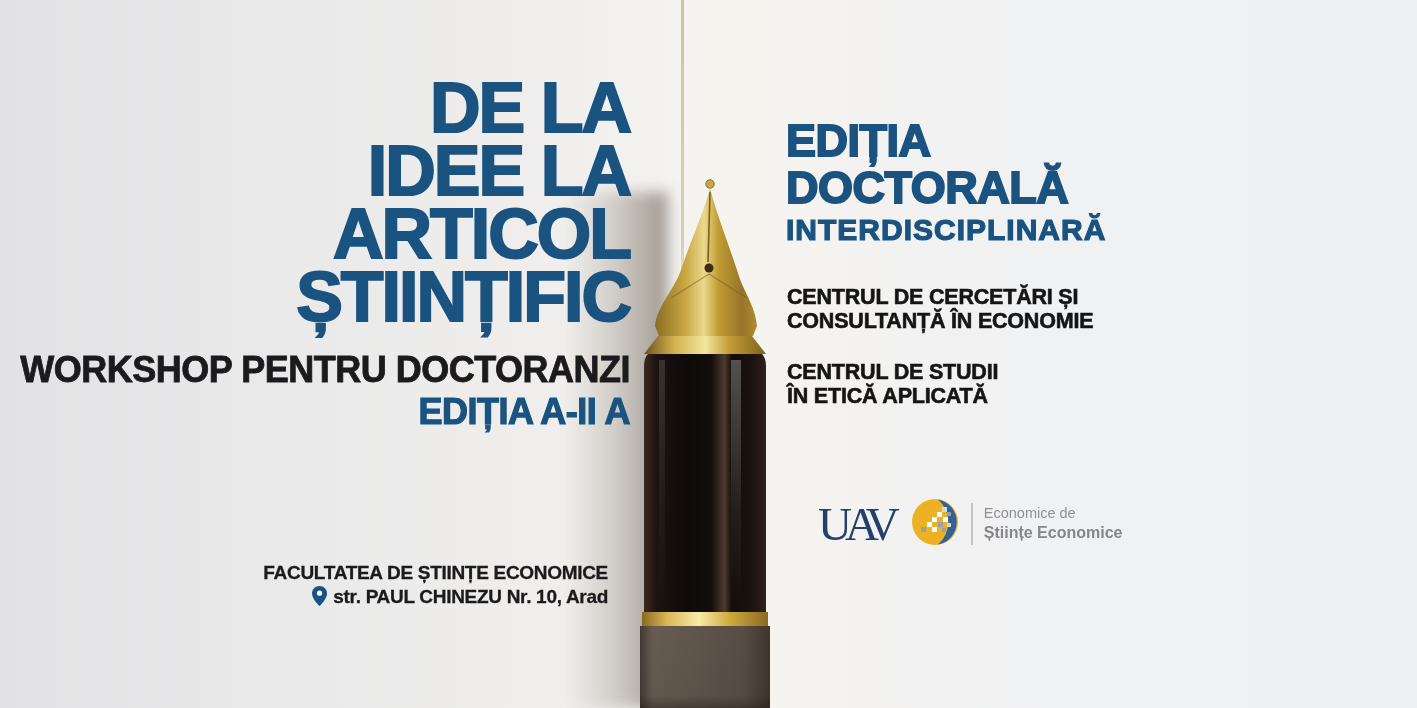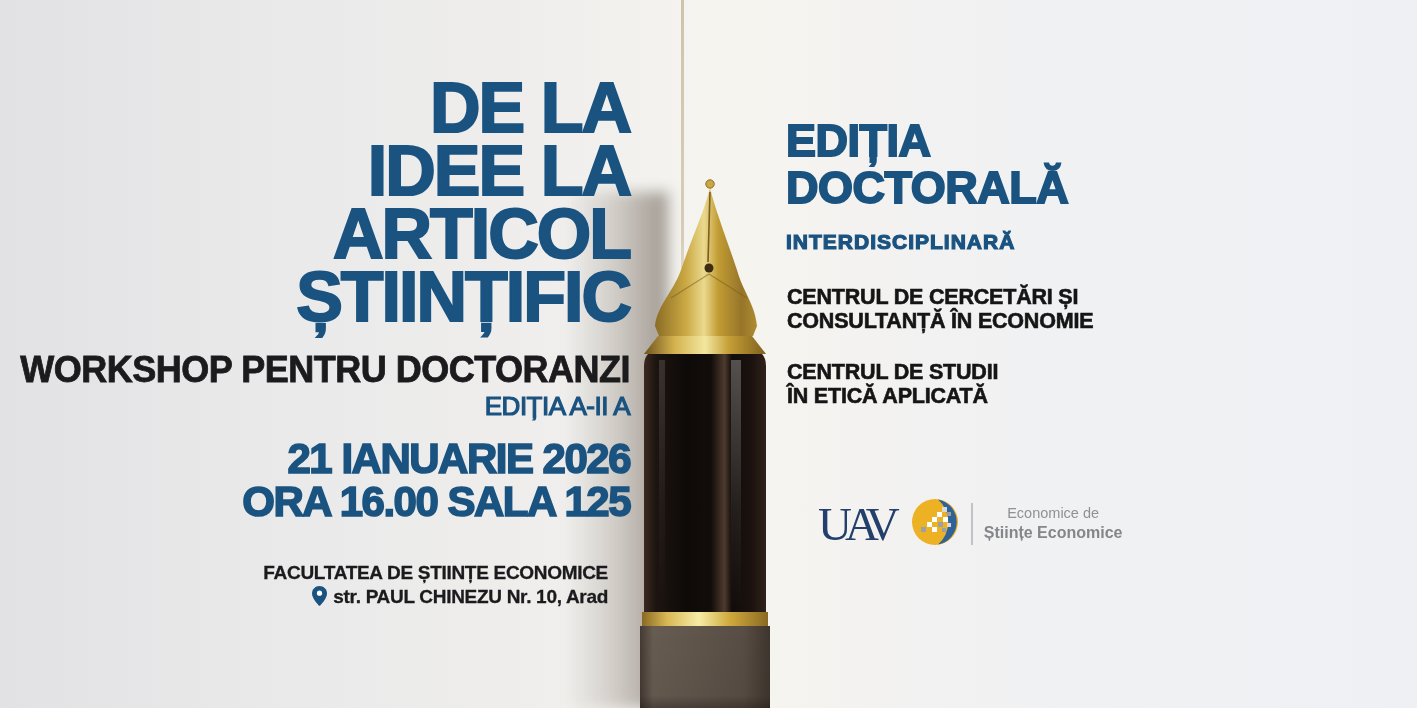--- a/index.html
+++ b/index.html
@@ -30,21 +30,21 @@
     font-size:70px; line-height:63px; font-weight:bold; letter-spacing:-2px;
     -webkit-text-stroke:2px #1a5380;
   }
   .subtitle {
     top:349px; right:787px; color:#1b1b1d;
     font-size:36px; font-weight:bold; letter-spacing:-0.5px;
     -webkit-text-stroke:0.8px #1b1b1d;
   }
   .edition {
     top:391px; right:787px; color:#1a5380;
-    font-size:26px; font-weight:normal; letter-spacing:-0.5px;
+    font-size:36px; font-weight:bold; letter-spacing:-0.5px;
     -webkit-text-stroke:1.2px #1a5380;
   }
   .dates {
     top:437px; right:787px; color:#1a5380;
     font-size:42px; line-height:43px; font-weight:bold; letter-spacing:-1.5px;
     -webkit-text-stroke:1.6px #1a5380;
   }
   .venue {
     top:541px; right:809px; color:#1b1b1d;
     font-size:19px; line-height:24px; font-weight:bold; letter-spacing:-0.3px;margin-top:20px;
@@ -53,33 +53,33 @@
   .venue .pin { display:inline-block; vertical-align:-3px; margin-right:6px; }
 
   
   .col-right { position:absolute; text-align:left; }
   .school {
     top:117px; left:786px; color:#1a5380;
     font-size:45px; line-height:47px; font-weight:bold; letter-spacing:-0.5px;
     -webkit-text-stroke:1.9px #1a5380;
   }
   .school .line3 {
-    display:block; font-size:21px; line-height:33px; letter-spacing:1px;
-    -webkit-text-stroke:1.2px #1a5380; margin-top:14px;
+    display:block; font-size:30px; line-height:33px; letter-spacing:1px;
+    -webkit-text-stroke:1.2px #1a5380; margin-top:2px;
   }
   .center-block {
     left:787px; color:#151515;
     font-size:21.5px; line-height:24px; font-weight:bold; letter-spacing:-0.2px;
     -webkit-text-stroke:0.6px #151515;
   }
   .center1 { top:285px; }
   .center2 { top:360px; }
 
   
-  .logo-row { position:absolute; left:818px; top:494px; height:60px; display:flex; align-items:center;text-align:center; }
+  .logo-row { position:absolute; left:818px; top:494px; height:60px; display:flex; align-items:center; }
   .uav-word {
     font-family:"Liberation Serif","DejaVu Serif",serif;
     font-size:47px; line-height:1; color:#23406d; letter-spacing:-7px;
     transform:scaleY(0.97); margin-right:12px; padding-right:6px;
   }
   .logo-circle { margin-right:12px; }
   .logo-divider { width:2px; height:42px; background:#c0c3c8; margin-right:11px; }
   .logo-text { line-height:1.3; }
   .logo-text .l1 { font-size:14.5px; color:#8f9196; }
   .logo-text .l2 { font-size:16px; font-weight:bold; color:#84868a; }
@@ -168,24 +168,20 @@
     <div>DE LA</div>
     <div>IDEE LA</div>
     <div>ARTICOL</div>
     <div>ȘTIINȚIFIC</div>
   </div>
 
   <div class="col-left subtitle">WORKSHOP PENTRU DOCTORANZI</div>
 
   <div class="col-left edition">EDIȚIA A-II A</div>
 
-  <div class="col-left dates">
-    <div>21 IANUARIE 2026</div>
-    <div>ORA 16.00 SALA 125</div>
-  </div>
 
   <div class="col-left venue">
     <div>FACULTATEA DE ȘTIINȚE ECONOMICE</div>
     <div>
       <span class="pin">
         <svg width="15" height="20" viewBox="0 0 15 20" aria-hidden="true">
           <path d="M7.5,0 C3.3,0 0,3.3 0,7.4 C0,13 7.5,20 7.5,20 C7.5,20 15,13 15,7.4 C15,3.3 11.7,0 7.5,0 Z" fill="#1a5380"></path>
           <circle cx="7.5" cy="7.2" r="2.6" fill="#ffffff"></circle>
         </svg>
       </span><span>str. PAUL CHINEZU Nr. 10, Arad</span>

